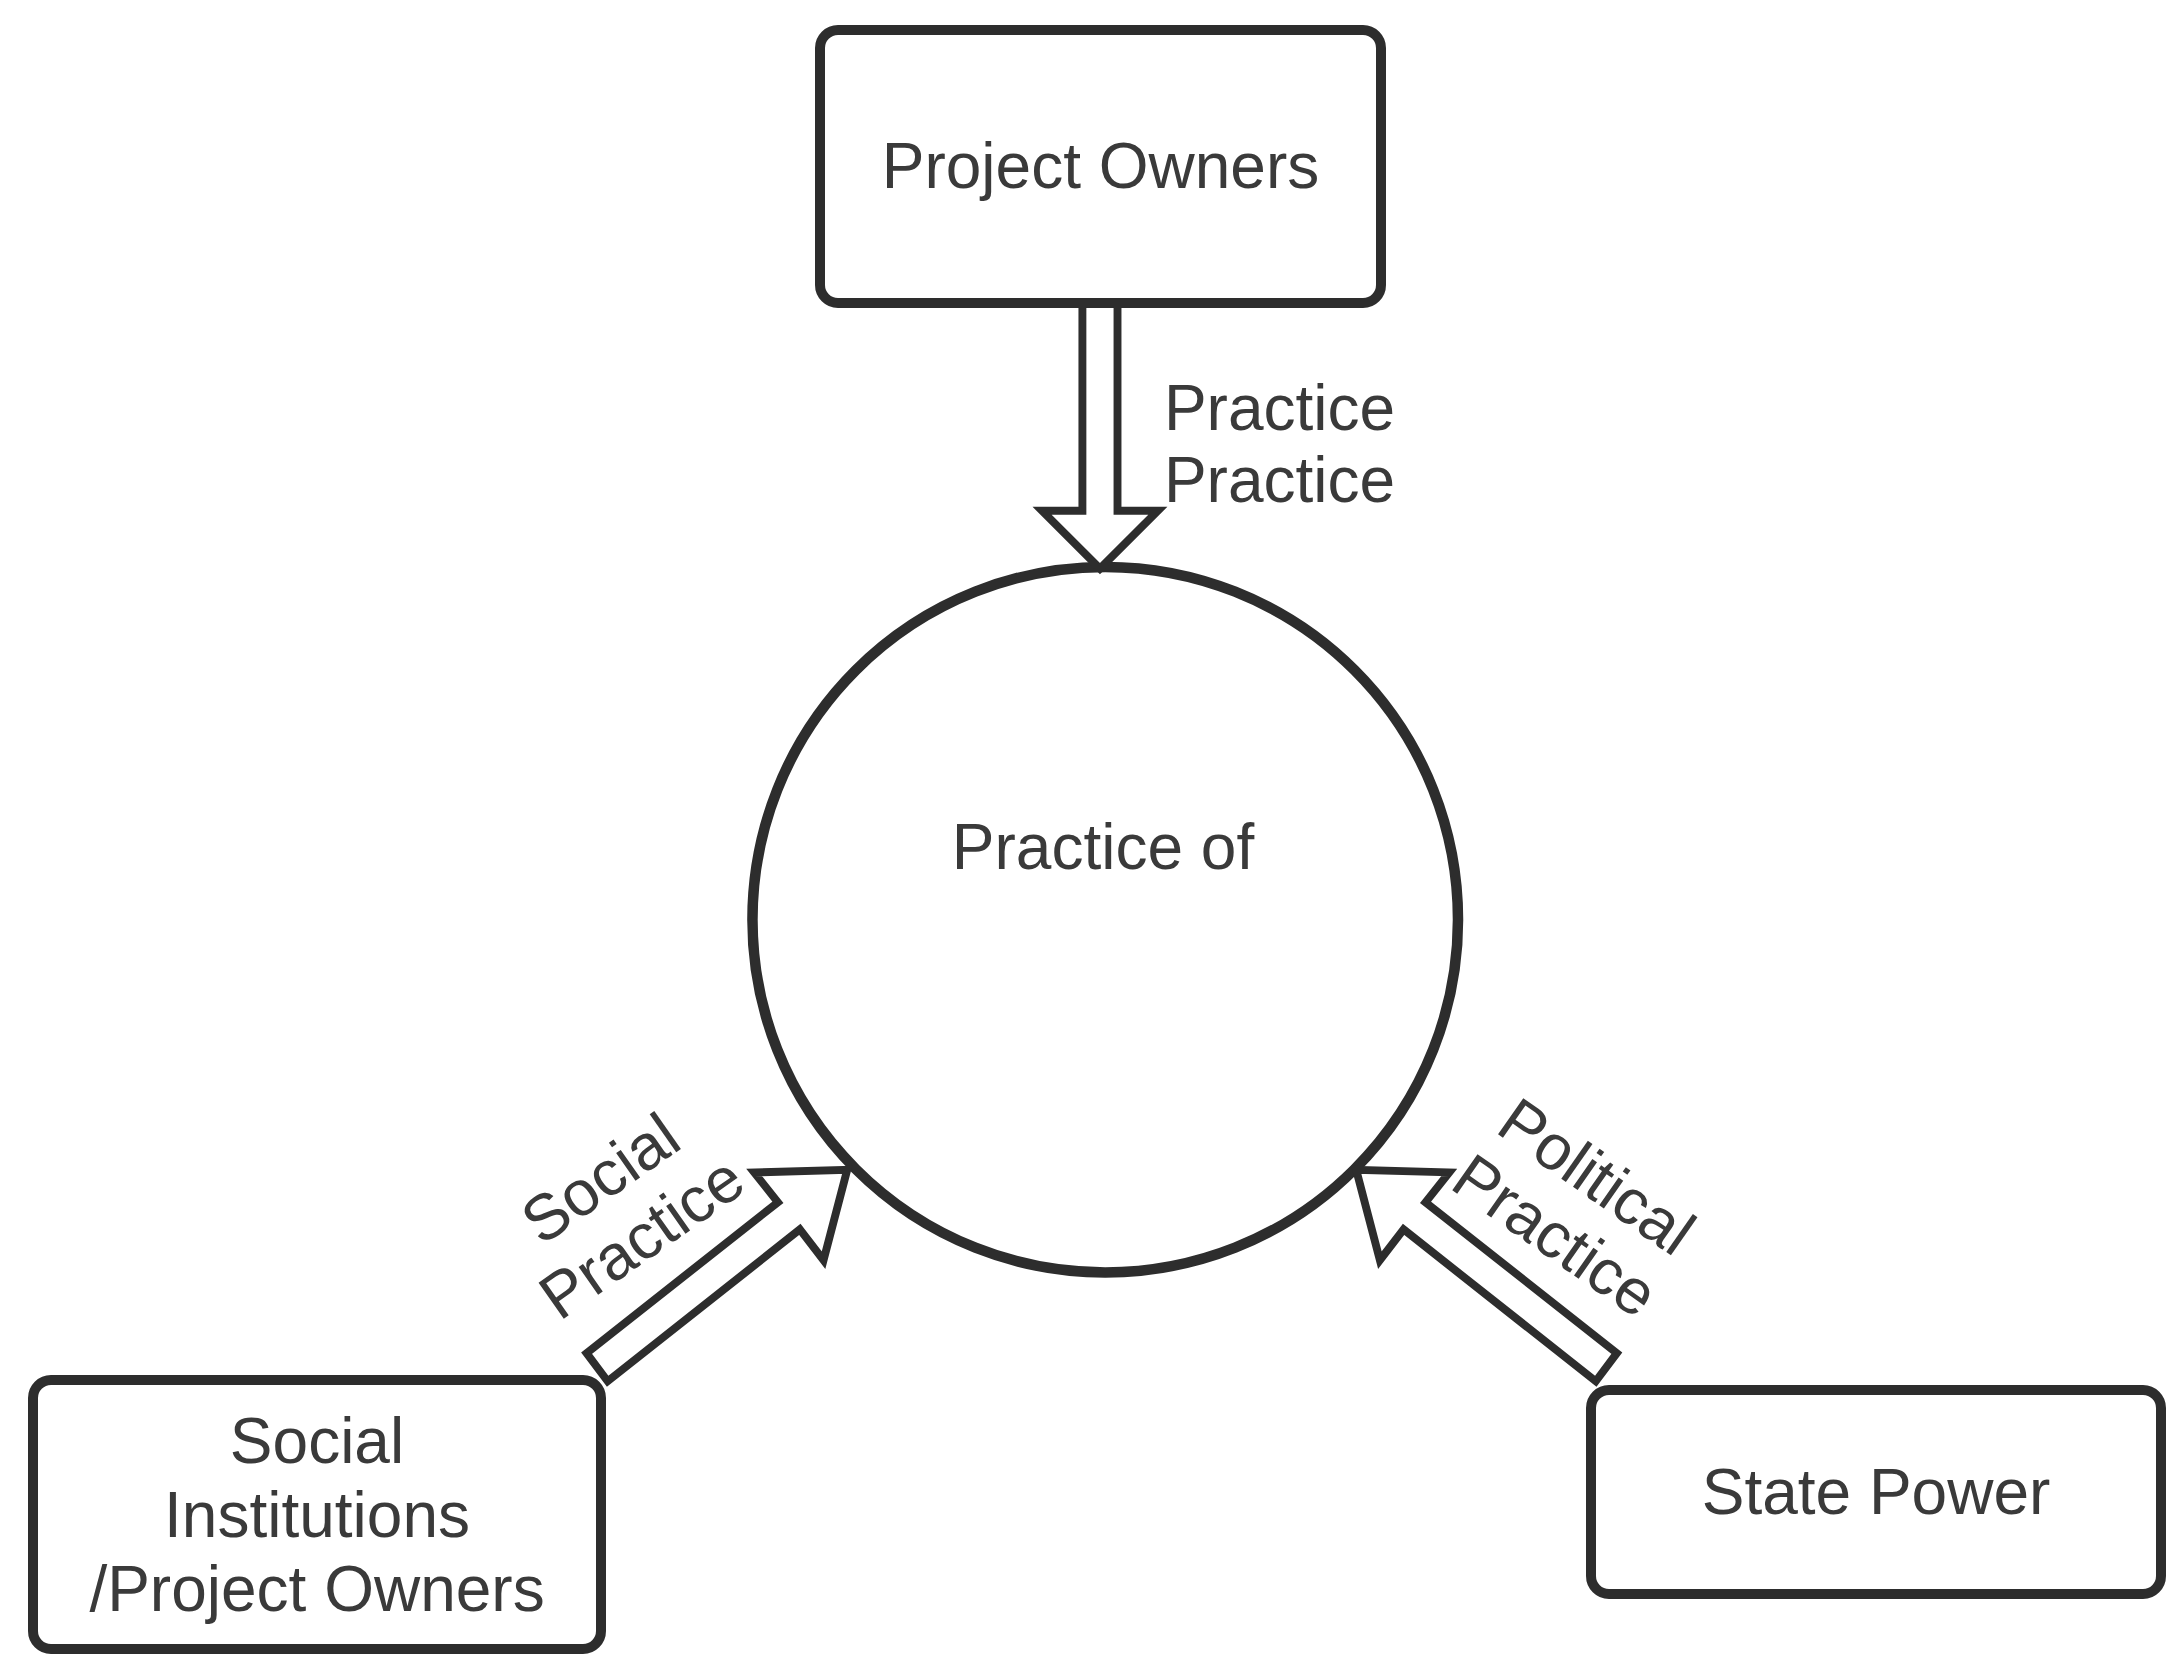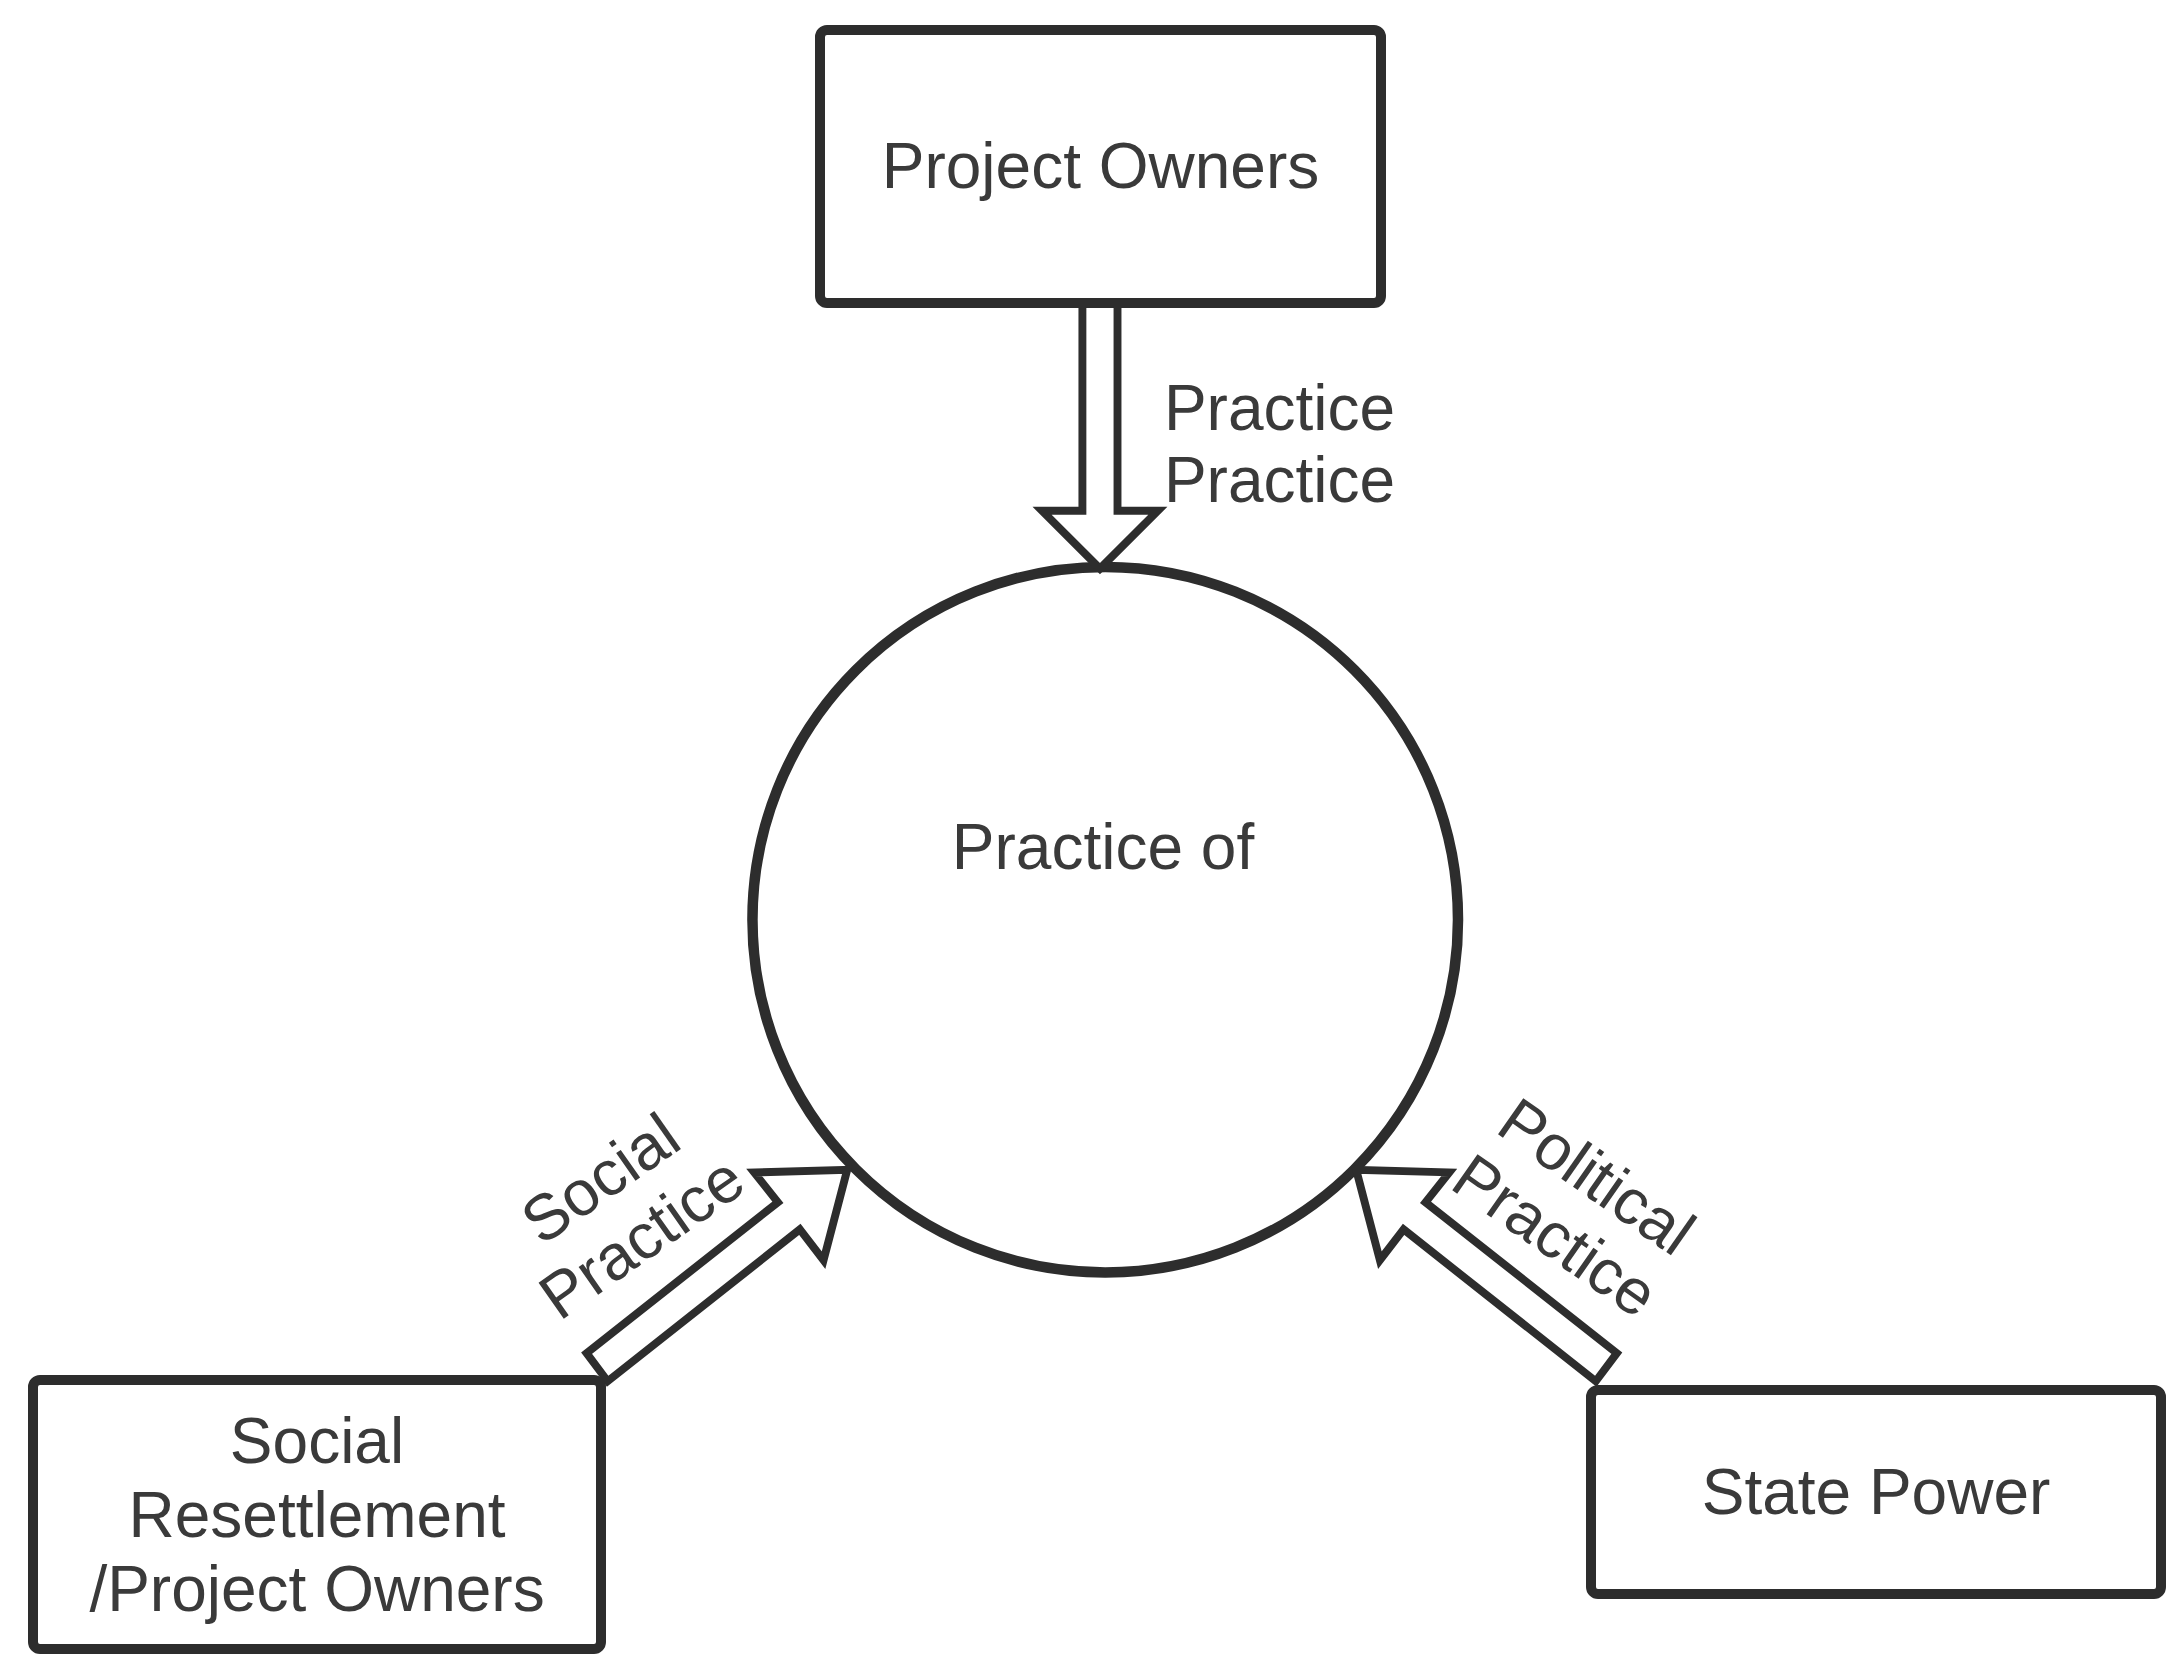--- a/index.html
+++ b/index.html
@@ -19,21 +19,21 @@
   svg.layer {
     position: absolute;
     left: 0;
     top: 0;
   }
   .node {
     position: absolute;
     box-sizing: border-box;
     background: #ffffff;
     border: 10.5px solid #2d2d2d;
-    border-radius: 12px;
+    border-radius: 23px;
     display: flex;
     align-items: center;
     justify-content: center;
     text-align: center;
     font-size: 64px;
     line-height: 74px;
     color: #3a3a3a;
   }
   .node-project-owners { left: 815px; top: 24.6px;  width: 571px; height: 283px; }
   .node-lending        { left: 28px;  top: 1375px; width: 578px; height: 279px; }
@@ -96,21 +96,21 @@
     <div>Practice</div>
   </div>
 
   <div class="node node-project-owners">
     <span>Project Owners</span>
   </div>
 
   <div class="node node-lending">
     <div>
       <div>Social</div>
-      <div>Resettlement</div>
+      <div>Institutions</div>
       <div>/Project Owners</div>
     </div>
   </div>
 
   <div class="node node-state-power">
     <span>State Power</span>
   </div>
 
 </div>
 

